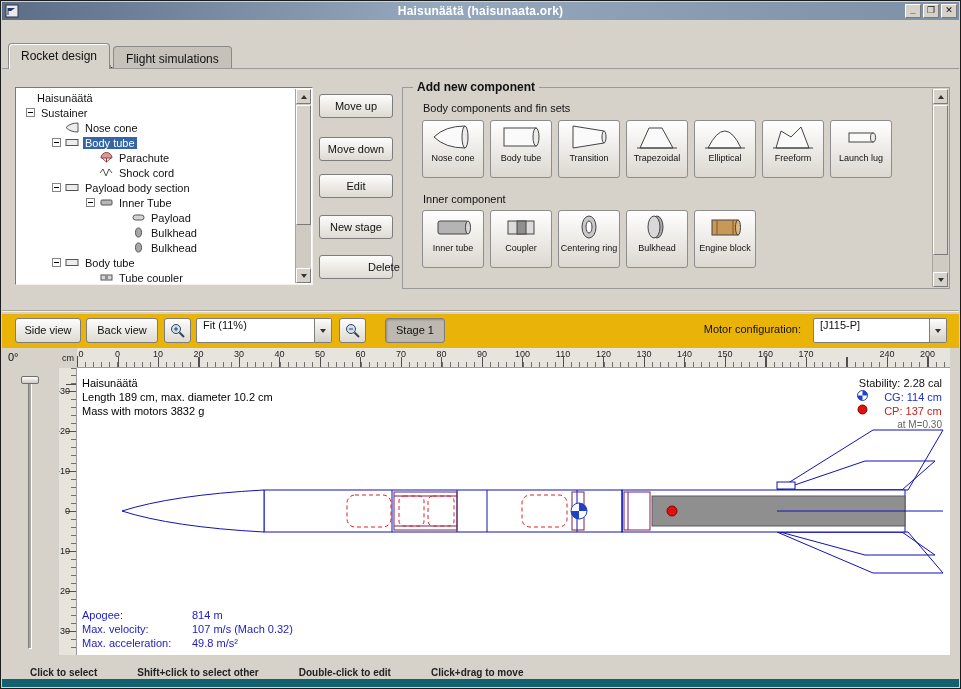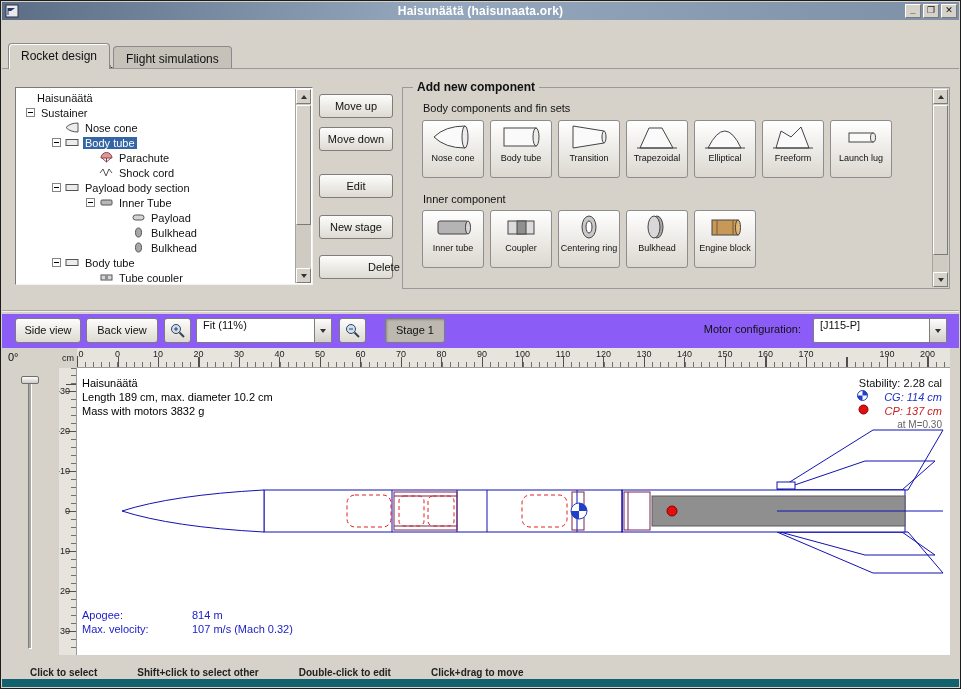--- a/index.html
+++ b/index.html
@@ -61,21 +61,21 @@
   .grp-label{position:absolute;left:20px;font-size:11px;}
   .crow{position:absolute;left:19px;display:flex;gap:6px;}
   .cbtn{width:62px;height:58px;background:linear-gradient(#ffffff,#dcd8d0);border:1px solid #8d8d8d;border-radius:3px;
     display:flex;flex-direction:column;align-items:center;justify-content:flex-start;padding-top:3px;}
   .cicon{width:44px;height:26px;}
   .clabel{font-size:9px;text-align:center;line-height:10px;margin-top:3px;}
 
   .sep{position:absolute;left:1px;right:1px;top:309px;height:2px;border-top:1px solid #a9a59d;border-bottom:1px solid #f2f0ec;}
 
   
-  .view-toolbar{position:absolute;left:1px;top:313px;right:1px;height:34px;background:#8b5cf6;}
+  .view-toolbar{position:absolute;left:1px;top:313px;right:1px;height:34px;background:#eab308;}
   .tbtn{position:absolute;top:4px;height:25px;background:linear-gradient(#fdfdfc,#dedad2);border:1px solid #7d7d7d;border-radius:3px;
     font-size:11px;text-align:center;line-height:23px;}
   .pressed{background:#bdb9b1;box-shadow:inset 1px 1px 2px #8f8b84;}
   .combo{position:absolute;top:4px;height:25px;background:#fff;border:1px solid #7d7d7d;border-radius:2px;display:flex;align-items:flex-start;}
   .combo .val{flex:1;padding:0 6px;font-size:11px;white-space:nowrap;overflow:hidden;}
   .combo .arwbox{width:17px;align-self:stretch;background:linear-gradient(#fdfdfc,#d4d0c8);border-left:1px solid #7d7d7d;
     display:flex;align-items:center;justify-content:center;}
   .lbl{position:absolute;top:9px;font-size:11px;}
 
   
@@ -89,21 +89,21 @@
   .hruler .major{position:absolute;left:0;right:0;bottom:0;height:10px;background:repeating-linear-gradient(to right,#4f4f4f 0 1px,transparent 1px 40.5px);}
   .hlabels span{position:absolute;top:1px;transform:translateX(-50%);font-size:9px;color:#222;}
   .vruler{position:absolute;left:57px;top:20px;width:18px;height:287px;background:#e7e4dd;border-right:1px solid #9a9a9a;overflow:hidden;}
   .vruler .minor{position:absolute;top:0;bottom:0;right:0;width:5px;background:repeating-linear-gradient(to bottom,#6f6f6f 0 1px,transparent 1px 8px);background-position:0 7px;}
   .vruler .major{position:absolute;top:0;bottom:0;right:0;width:10px;background:repeating-linear-gradient(to bottom,#4f4f4f 0 1px,transparent 1px 40px);background-position:0 23px;}
   .vlabels span{position:absolute;right:6px;transform:translateY(-50%);font-size:9px;color:#222;}
   .canvas{position:absolute;left:75px;top:20px;width:873px;height:287px;background:#fff;overflow:hidden;}
   .info{position:absolute;left:5px;top:8px;line-height:14px;font-size:11px;color:#000;}
   .stab{position:absolute;right:8px;top:8px;text-align:right;line-height:14px;font-size:11px;}
   .stab .cg{color:#2030c8;} .stab .cp{color:#c82020;} .stab .mach{color:#666;font-size:10px;}
-  .mrow{display:flex;align-items:center;justify-content:flex-end;gap:16px;font-style:italic;}
+  .mrow{display:flex;align-items:center;gap:16px;}
   .flight{position:absolute;left:5px;top:240px;line-height:14px;color:#1a1ac8;font-size:11px;}
   .fl{display:inline-block;width:110px;}
 
   
   .statusbar{position:absolute;left:1px;right:1px;top:662px;height:18px;display:flex;align-items:center;padding-left:28px;background:#d6d2ca;}
   .hint{font-size:10px;color:#222;margin-right:40px;font-weight:bold;}
   .bottomstrip{position:absolute;left:1px;right:1px;bottom:1px;height:8px;background:#11616e;}
 </style>
 </head>
 <body>
@@ -235,21 +235,21 @@
             <span class="aru"></span>
           </span>
         <span class="thumb" style="top:16px;height:120px;"></span>
         <span class="sbbtn dn">
             <span class="ard"></span>
           </span>
       </div>
     </div>
 
     <div class="btn abtn" style="top:25px;">Move up</div>
-    <div class="btn abtn" style="top:58px;">Move down</div>
+    <div class="btn abtn" style="top:68px;">Move down</div>
     <div class="btn abtn" style="top:105px;">Edit</div>
     <div class="btn abtn" style="top:146px;">New stage</div>
     <div class="btn abtn" style="top:186px;padding-left:48px;">Delete</div>
 
     <div class="add-panel">
       <span class="add-title">Add new component</span>
       <span class="grp-label" style="top:14px;">Body components and fin sets</span>
       <div class="crow" style="top:32px;">
         <div class="cbtn">
             <span class="cicon"><svg width="44" height="26" viewBox="0 0 44 26">
@@ -408,21 +408,21 @@
           <span style="left: 405px;">90</span>
           <span style="left: 445.5px;">100</span>
           <span style="left: 486px;">110</span>
           <span style="left: 526.5px;">120</span>
           <span style="left: 567px;">130</span>
           <span style="left: 607.5px;">140</span>
           <span style="left: 648px;">150</span>
           <span style="left: 688.5px;">160</span>
           <span style="left: 729px;">170</span>
           <span style="left: 815px; margin-top: 40px;">180</span>
-          <span style="left: 810px;">190</span>
+          <span style="left: 810px;">240</span>
           <span style="left: 850.5px;">200</span>
         </div>
     </div>
     <div class="vruler">
       <div class="minor"></div>
         <div class="major"></div>
       <div class="vlabels">
           <span style="top: 23px;">-30</span>
           <span style="top: 63px;">-20</span>
           <span style="top: 103px;">-10</span>
@@ -499,20 +499,21 @@
                 <circle cx="5.5" cy="5.5" r="4.5" fill="#e01010" stroke="#8a0000"></circle>
               </svg></span>
             <span class="cp">CP: 137 cm</span>
           </div>
         <div class="mach">at M=0.30</div>
       </div>
 
       <div class="flight">
         <div><span class="fl">Apogee:</span><span>814 m</span></div>
         <div><span class="fl">Max. velocity:</span><span>107 m/s  (Mach 0.32)</span></div>
+        <div><span class="fl">Max. acceleration:</span><span>49.8 m/s²</span></div>
       </div>
     </div>
   </div>
 
   <div class="statusbar">
     <span class="hint">Click to select</span>
     <span class="hint">Shift+click to select other</span>
     <span class="hint">Double-click to edit</span>
     <span class="hint">Click+drag to move</span>
   </div>

